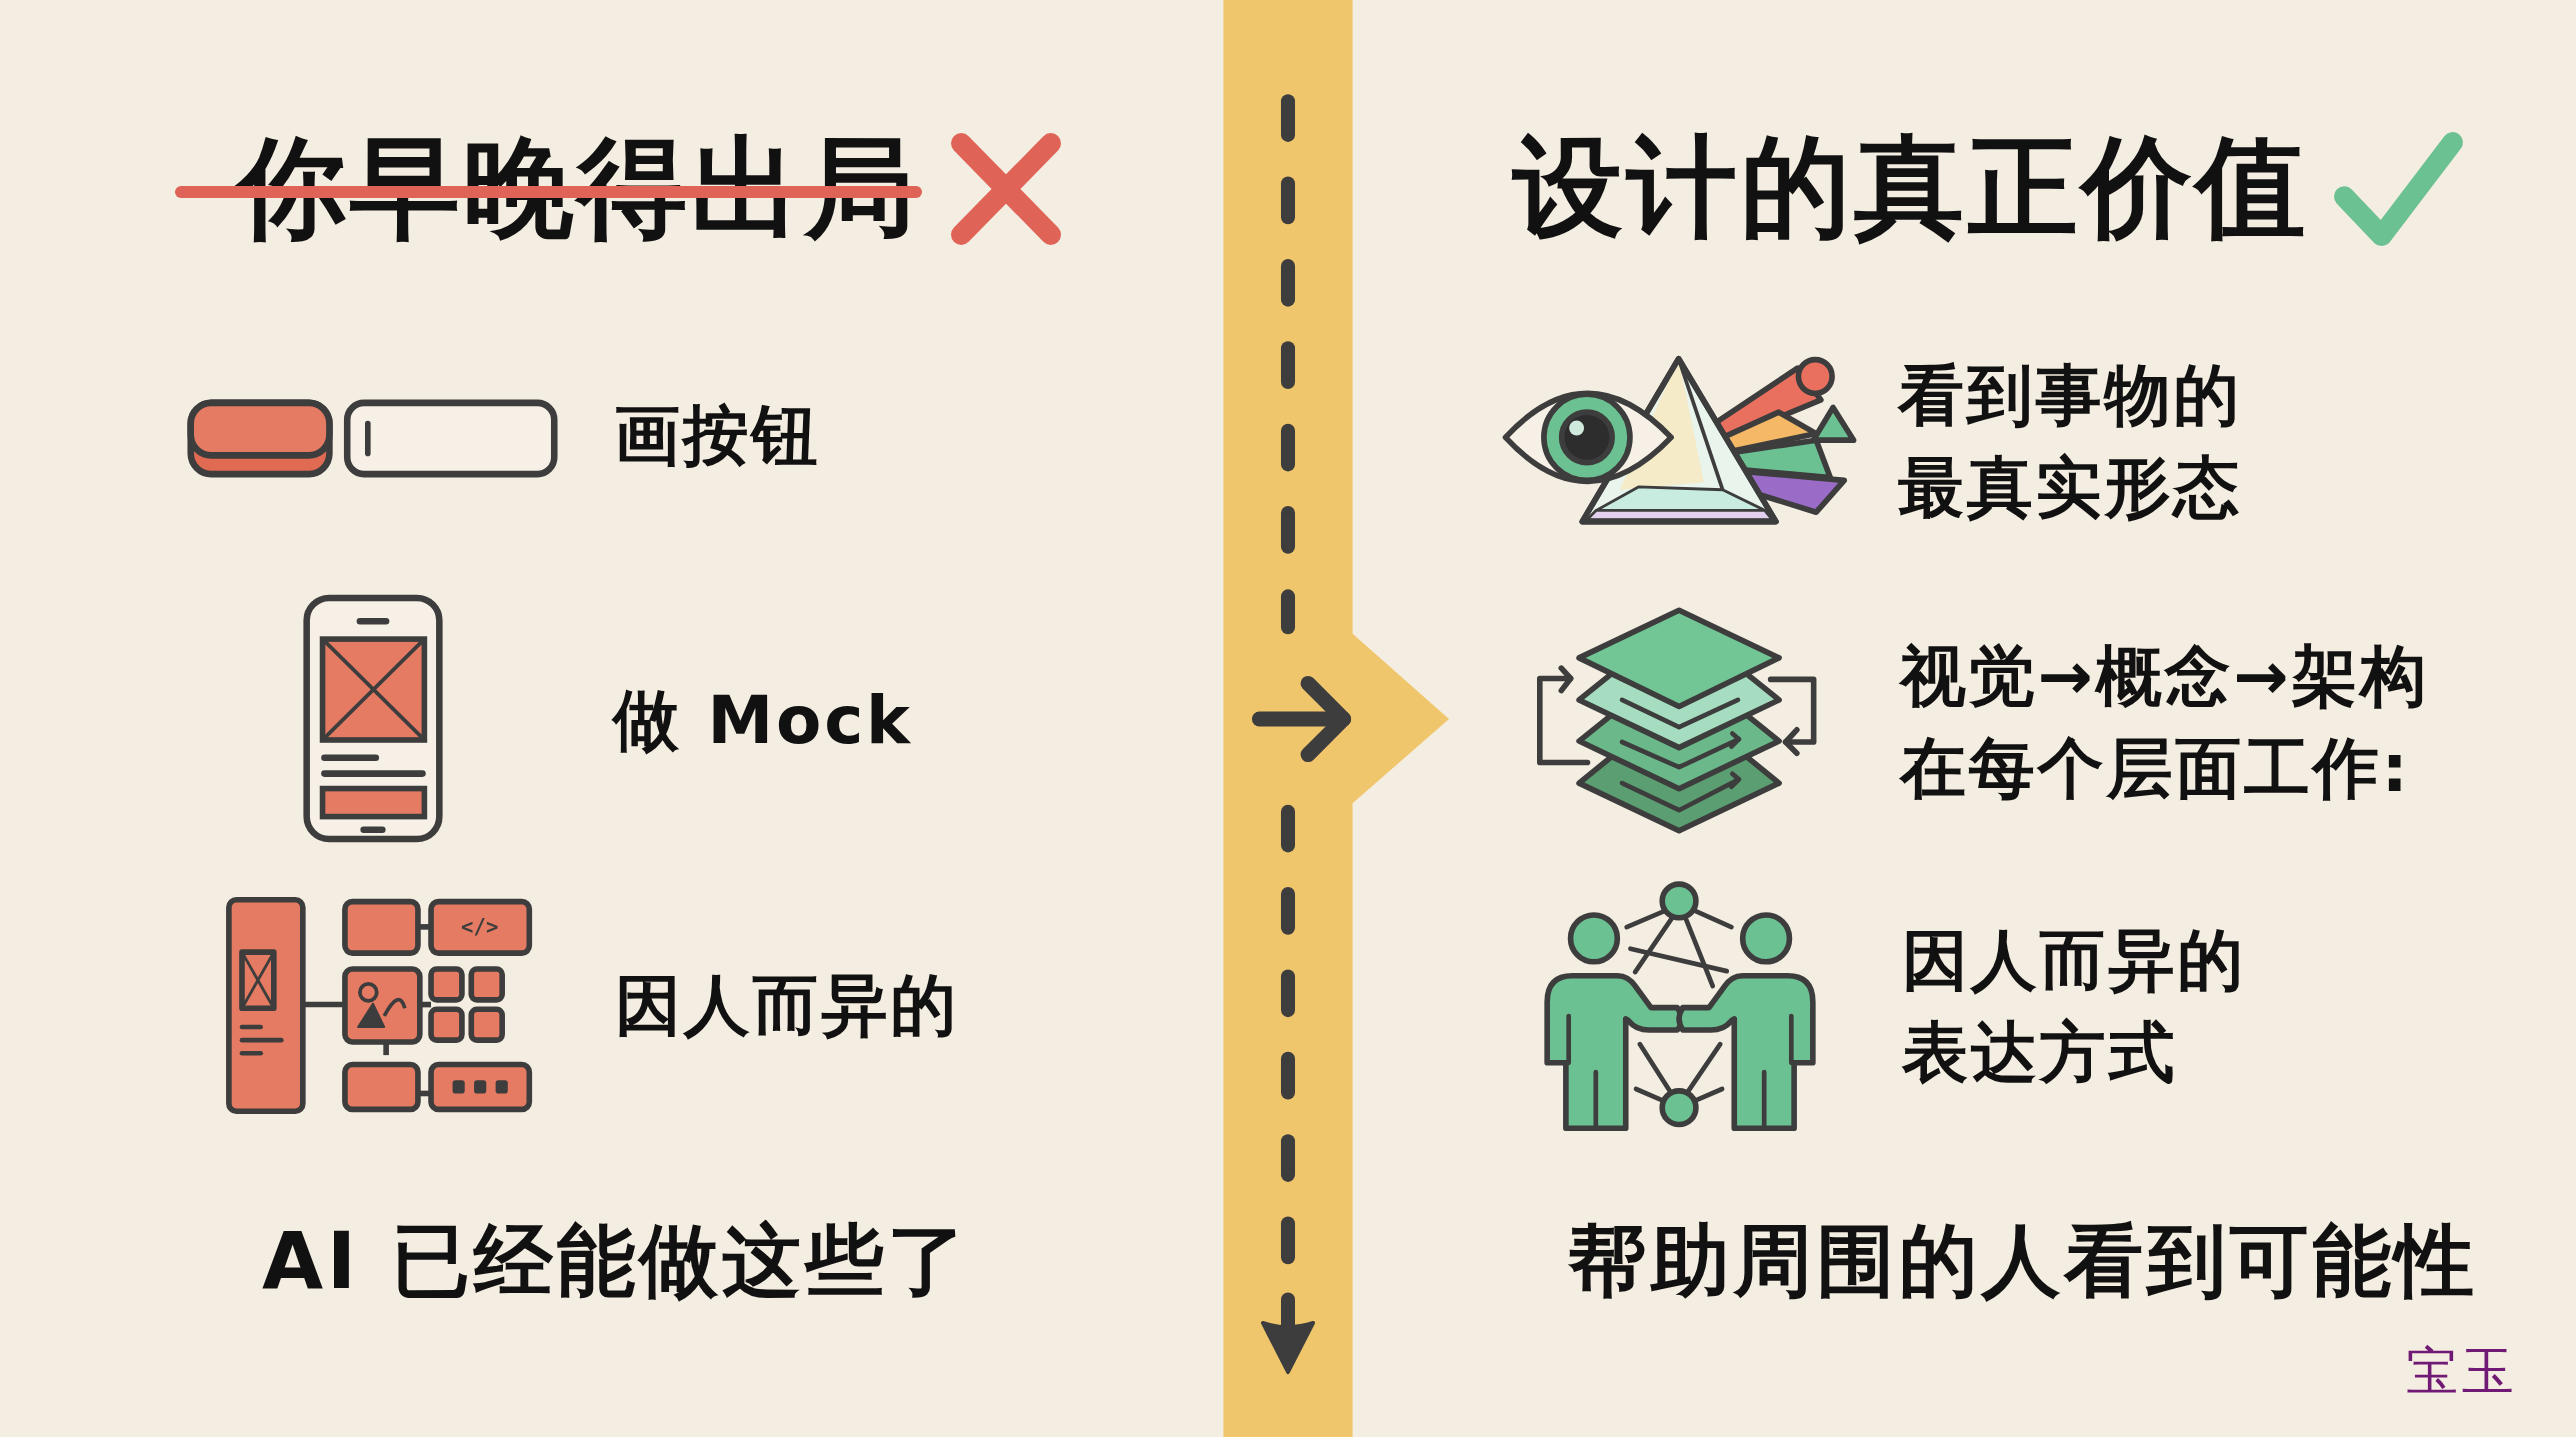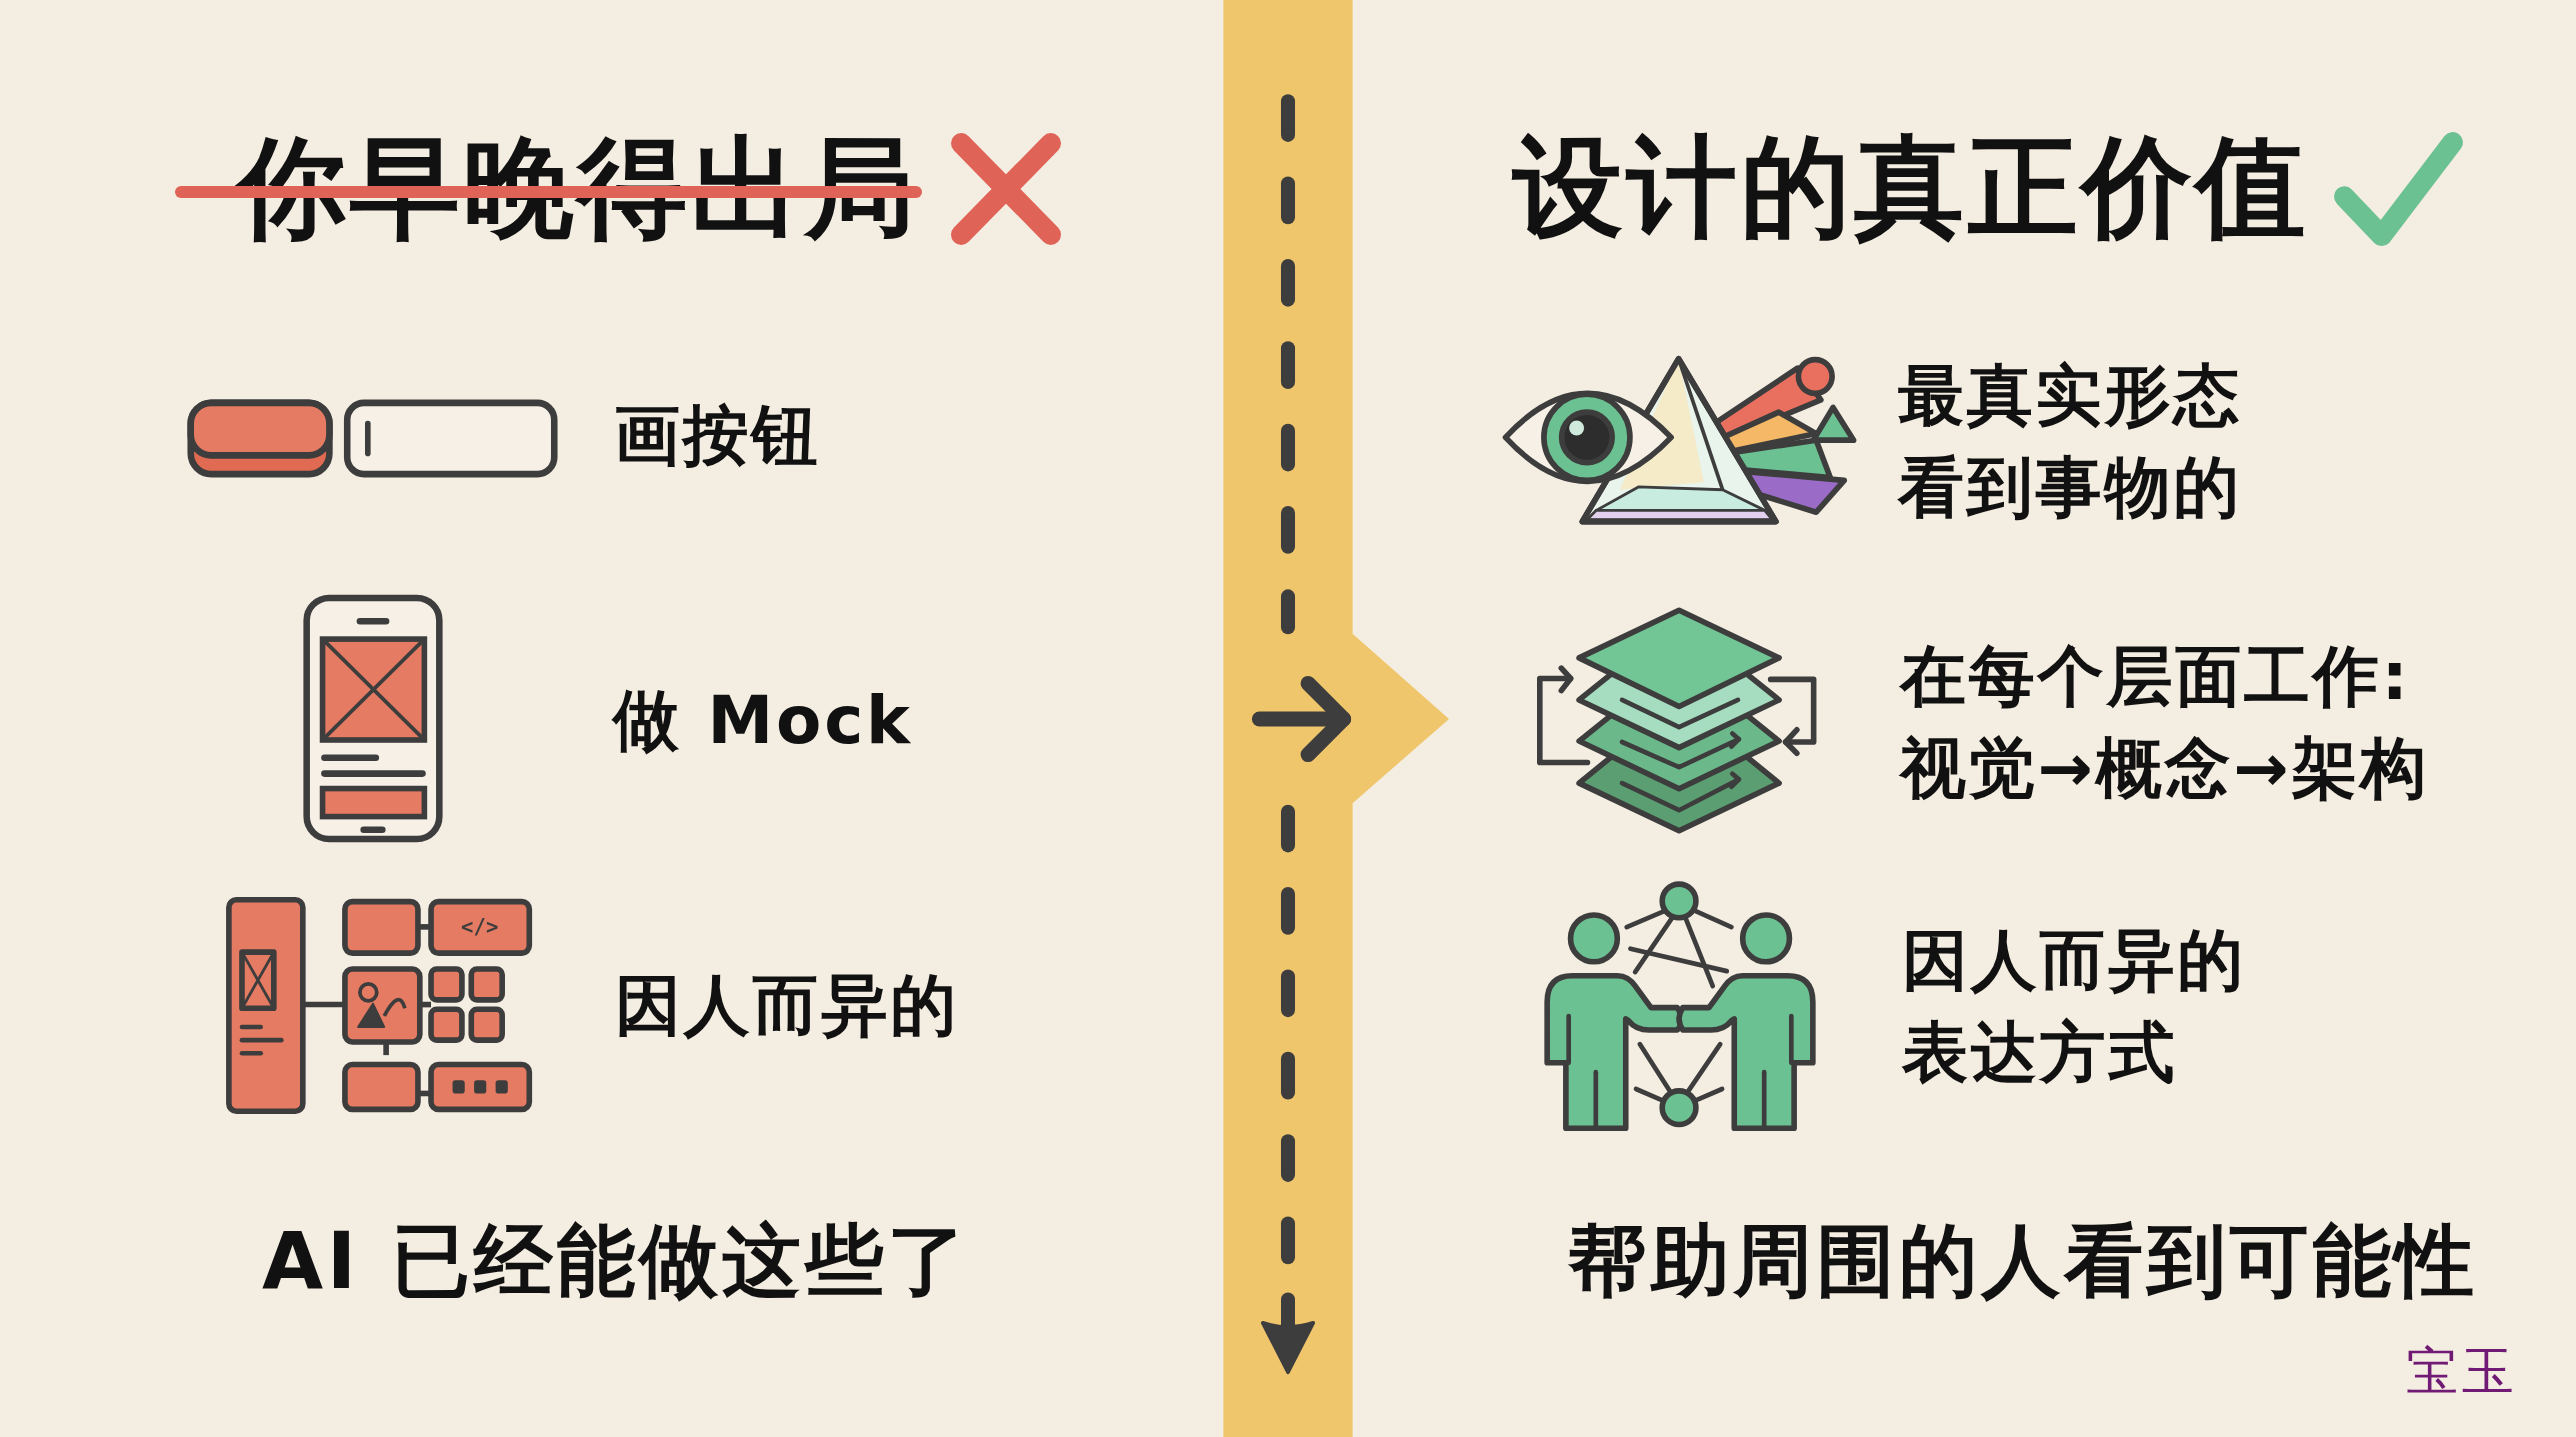--- a/index.html
+++ b/index.html
@@ -176,22 +176,22 @@
         <path d="M8,92 Q95,-2 185,92 Q95,186 8,92 Z" fill="#f6f0e6"></path>
         <circle cx="95" cy="92" r="46" fill="#6cc192"></circle>
         <circle cx="95" cy="92" r="27" fill="#2d2d2d"></circle>
 
         <circle cx="339" cy="27" r="18" fill="#e9705f"></circle>
         <polygon points="358,60 337,95 380,95" fill="#6cc192"></polygon>
       </g>
       <circle cx="84" cy="82" r="8" fill="#cfe9dc"></circle>
     </svg>
     <div class="abs item-text" style="left:1898px;top:363px;">
+      <span class="line">看到事物的</span>
       <span class="line">最真实形态</span>
-      <span class="line">看到事物的</span>
     </div>
   </div>
 
   <div>
     <svg style="left:1535px;top:599px" width="290" height="243" viewBox="0 0 310 260">
       <g stroke="#3d3d3d" stroke-width="6" stroke-linejoin="round" stroke-linecap="round">
         <polygon points="154,110 261,197 154,248 47,197" fill="#5a9e72"></polygon>
         <polygon points="154,66 261,152 154,203 47,152" fill="#6bb98a"></polygon>
         <polygon points="154,22 261,108 154,159 47,108" fill="#a6dcbf"></polygon>
         <polygon points="154,12 261,63 154,115 47,63" fill="#72c595"></polygon>
@@ -202,22 +202,22 @@
         <polyline points="211,187 218,193 210,201" fill="none" stroke-width="5"></polyline>
 
         <polyline points="56,175 5,175 5,85 38,85" fill="none"></polyline>
         <polyline points="28,74 38,85 28,98" fill="none"></polyline>
 
         <polyline points="252,86 298,86 298,153 268,153" fill="none"></polyline>
         <polyline points="280,140 268,153 280,165" fill="none"></polyline>
       </g>
     </svg>
     <div class="abs item-text" style="left:1900px;top:644px;">
+      <span class="line">视觉→概念→架构</span>
       <span class="line">在每个层面工作:</span>
-      <span class="line">视觉→概念→架构</span>
     </div>
   </div>
 
   <div>
     <svg style="left:1535px;top:871px" width="290" height="262" viewBox="0 0 310 280">
       <g stroke="#3d3d3d" stroke-width="6" stroke-linejoin="round" stroke-linecap="round">
 
         <line x1="98" y1="60" x2="140" y2="42" stroke-width="5"></line>
         <line x1="170" y1="42" x2="210" y2="60" stroke-width="5"></line>
         <line x1="148" y1="48" x2="107" y2="108" stroke-width="5"></line>

